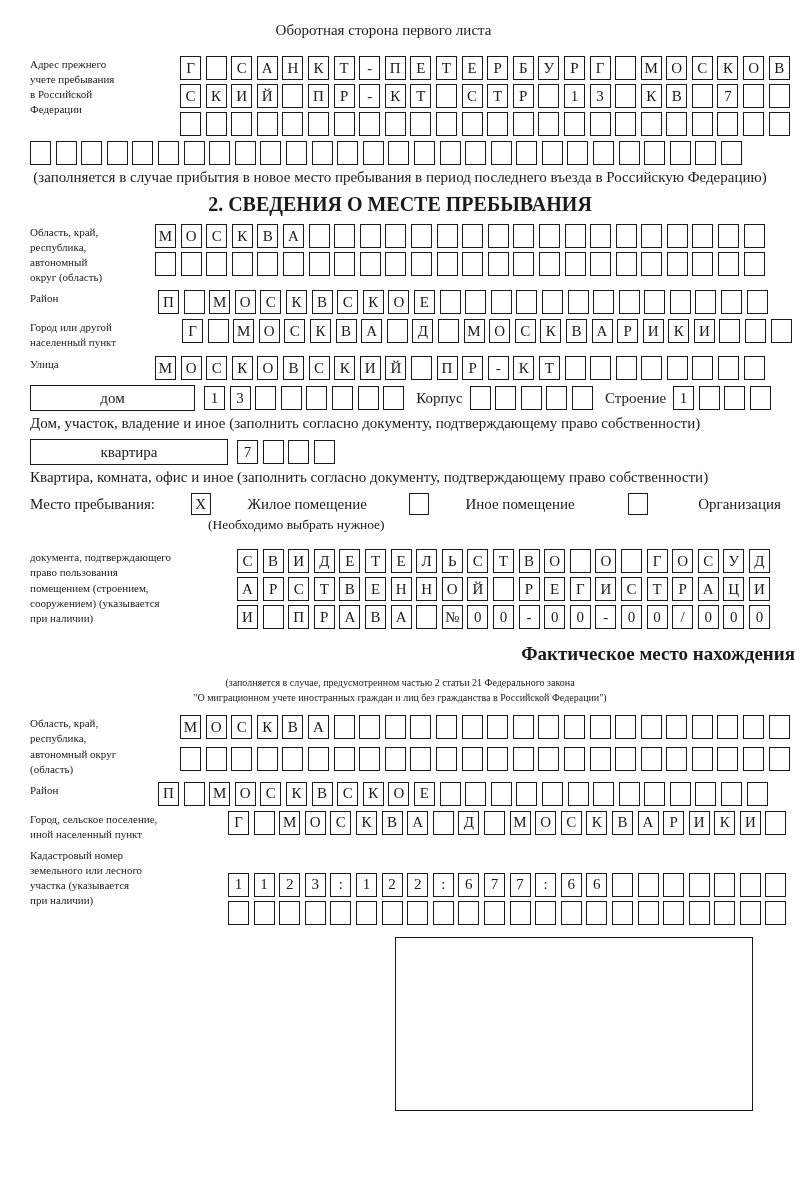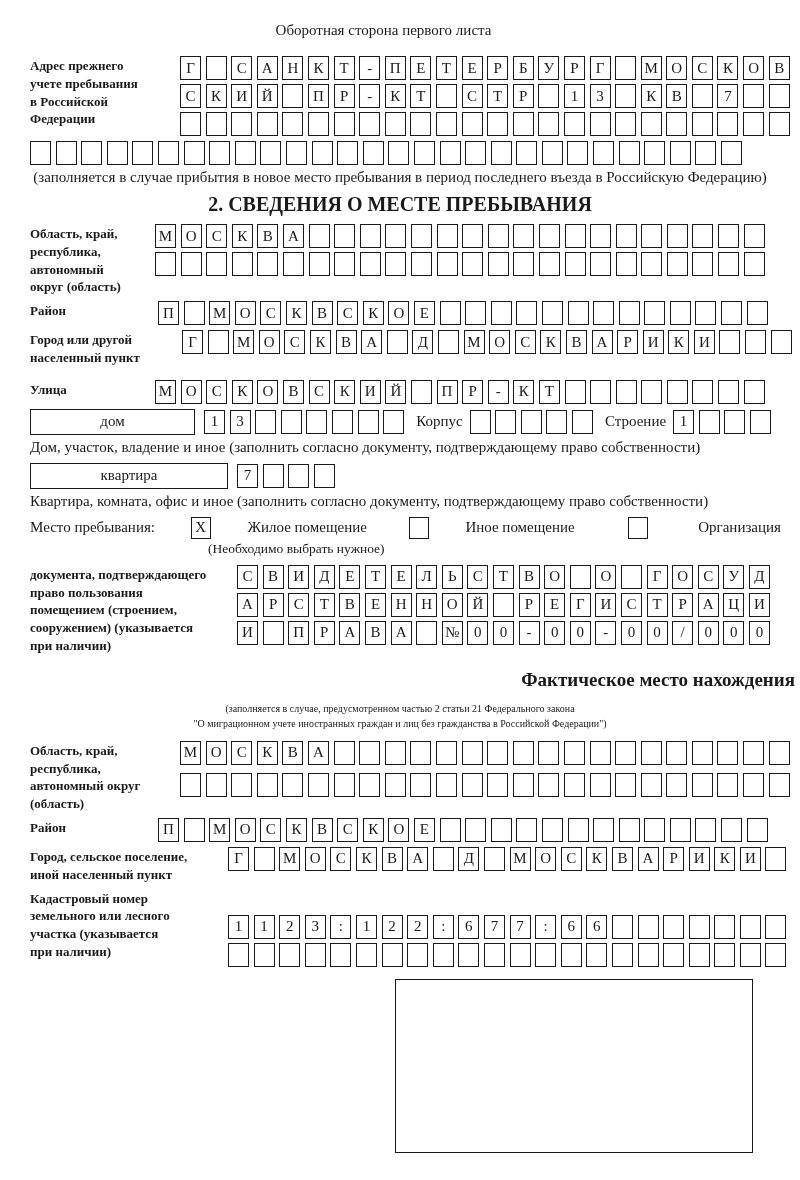--- a/index.html
+++ b/index.html
@@ -7,21 +7,21 @@
   body {
     width:800px; height:1180px;
     font-family:"Liberation Serif", serif;
     color:#1a1a1a; overflow:hidden;
   }
   .page { width:800px; height:1180px; padding:22px 5px 0 30px; position:relative; }
 
   .header-note { text-align:center; padding-right:58px; font-size:15px; margin-bottom:17px; }
 
   .field { display:flex; margin-bottom:5px; }
-  .label { flex:none; font-size:13px; line-height:1.37; padding-top:1px;font-weight:bold; }
+  .label { flex:none; font-size:11px; line-height:1.37; padding-top:1px; }
   .rows  { display:flex; flex-direction:column; gap:4px; }
 
   .cells { display:flex; gap:4.6px; }
   .cell  {
     width:21px; height:24px; flex:none;
     border:1.5px solid #1a1a1a;
     display:flex; align-items:center; justify-content:center;
     font-size:15px; line-height:1;
   }
 
@@ -36,21 +36,21 @@
     display:flex; align-items:center; justify-content:center; font-size:15px;
   }
   .inline-label { font-size:15px; padding:0 7px 0 12px; }
 
   .stay-row { display:flex; align-items:center; font-size:15px; margin:6px 0 2px 0;justify-content:space-between; }
   .checkbox {
     width:20px; height:22px; border:1.5px solid #1a1a1a; flex:none;
     display:flex; align-items:center; justify-content:center; font-size:15px;
   }
   .stay-row .opt-label { padding:0 14px 0 9px; }
-  .stay-note { font-size:13.5px; padding-left:178px; margin-bottom:8px; }
+  .stay-note { font-size:13.5px; padding-left:178px; margin-bottom:16px; }
 
   .center-note { text-align:center; font-size:10px; line-height:1.5; margin-left:-25px; }
   .sub-title { text-align:right; font-weight:bold; font-size:19px; margin:14px 0 10px -25px; }
 
   .stamp-box {
     width:358px; height:174px; border:1.6px solid #1a1a1a;
     margin-left:365px; margin-top:12px;
   }
 </style>
 </head>
@@ -301,21 +301,21 @@
         <span class="cell">Р</span>
         <span class="cell">И</span>
         <span class="cell">К</span>
         <span class="cell">И</span>
         <span class="cell"></span>
         <span class="cell"></span>
         <span class="cell"></span>
       </div>
   </div>
 
-  <div class="field" style="margin-top:13px">
+  <div class="field" style="margin-top:6px">
     <div class="label" style="width:125px">Улица</div>
     <div class="cells">
         <span class="cell">М</span>
         <span class="cell">О</span>
         <span class="cell">С</span>
         <span class="cell">К</span>
         <span class="cell">О</span>
         <span class="cell">В</span>
         <span class="cell">С</span>
         <span class="cell">К</span>

